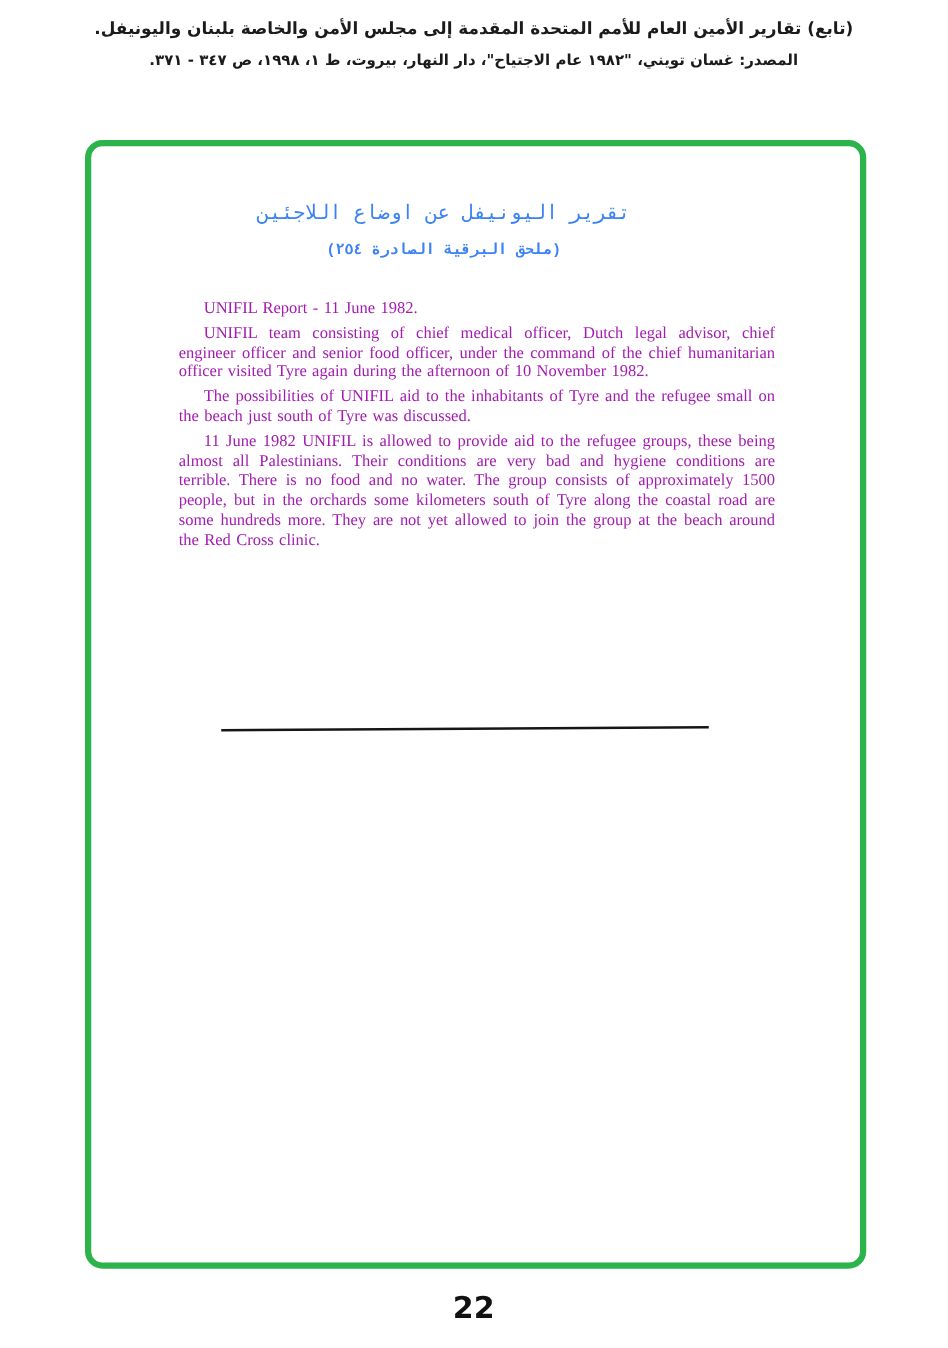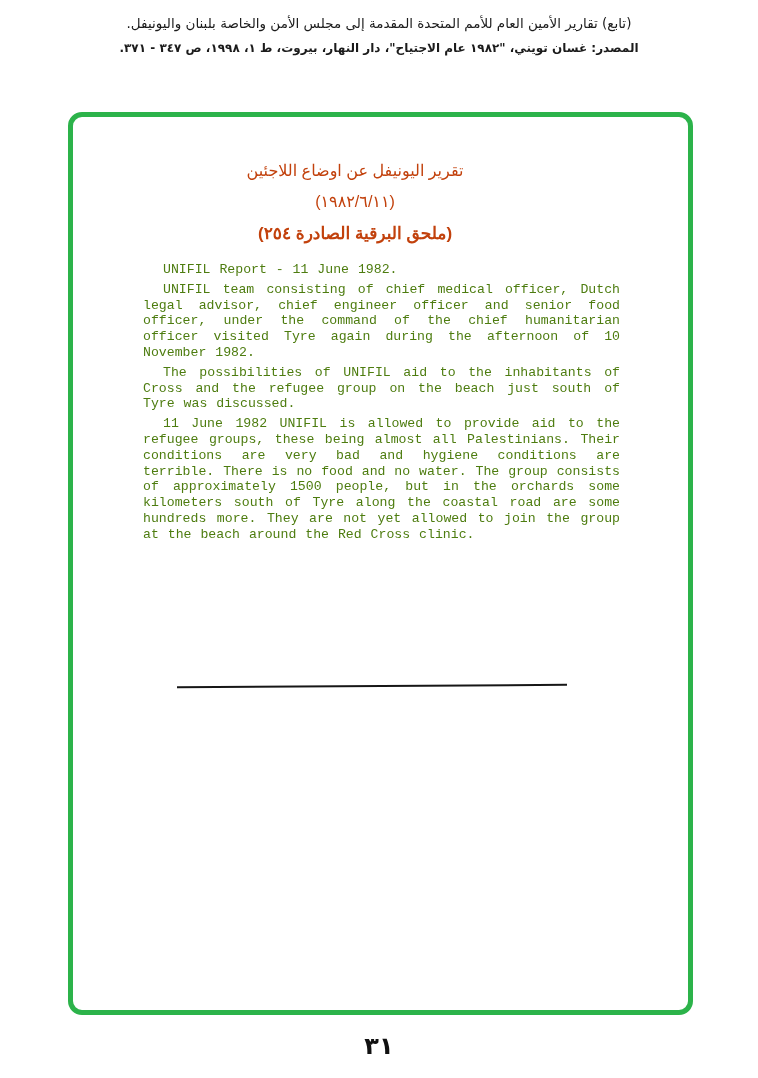--- a/index.html
+++ b/index.html
@@ -15,21 +15,21 @@
 
   
   .arabic-header {
     padding-top: 14px;
     text-align: center;
     font-family: "DejaVu Sans", sans-serif;
     direction: rtl;
   }
   .header-line-1 {
     font-size: 13.5px;
-    font-weight: normal;
+    font-weight: bold;
     line-height: 1.35;
   }
   .header-line-2 {
     font-size: 12px;
     font-weight: bold;
     margin-top: 9px;
     line-height: 1.3;
   }
 
   
@@ -44,34 +44,33 @@
     background: #ffffff;
     padding: 46px 68px 0 70px;
   }
 
   
   .title-block {
     direction: rtl;
     width: 320px;
     margin-left: 52px;   
     text-align: center;
-    font-family: Liberation Sans, sans-serif;
-    color: #c2410c;
+    font-family: Liberation Mono, monospace;
+    color: #3b82f6;
   }
   .title-line { font-size: 16px; line-height: 1.0; margin-bottom: 15px; }
-  .title-line.small { font-size: 17px; font-weight: bold; margin-top: 2px; margin-bottom: 0; }
+  .title-line.small { font-size: 12px; font-weight: bold; margin-top: 2px; margin-bottom: 0; }
 
   
   .report-body {
-    margin-top: 20px;
+    margin-top: 32px;
     font-size: 13.2px;
     line-height: 15.8px;
     text-align: justify;
-    color: #4d7c0f;
-    font-family: Liberation Mono, monospace;
+    color: #a21caf;
   }
   .report-body p {
     text-indent: 20px;
     margin-bottom: 4px;
     word-spacing: 1px;
   }
 
   
   .divider-rule {
     width: 390px;
@@ -101,30 +100,29 @@
 
   <header class="arabic-header">
     <div class="header-line-1" lang="ar" dir="rtl">(تابع) تقارير الأمين العام للأمم المتحدة المقدمة إلى مجلس الأمن والخاصة بلبنان واليونيفل.</div>
     <div class="header-line-2" lang="ar" dir="rtl">المصدر: غسان تويني، "١٩٨٢ عام الاجتياح"، دار النهار، بيروت، ط ١، ١٩٩٨، ص ٣٤٧ - ٣٧١.</div>
   </header>
 
   <section class="report-frame">
 
     <div class="title-block" lang="ar">
       <div class="title-line">تقرير اليونيفل عن اوضاع اللاجئين</div>
-      <div class="title-line">(١٩٨٢/٦/١١)</div>
       <div class="title-line small">(ملحق البرقية الصادرة ٢٥٤)</div>
     </div>
 
     <div class="report-body">
       <p>UNIFIL Report - 11 June 1982.</p>
       <p>UNIFIL team consisting of chief medical officer, Dutch legal advisor, chief engineer officer and senior food officer, under the command of the chief humanitarian officer visited Tyre again during the afternoon of 10 November 1982.</p>
-      <p>The possibilities of UNIFIL aid to the inhabitants of Cross and the refugee group on the beach just south of Tyre was discussed.</p>
+      <p>The possibilities of UNIFIL aid to the inhabitants of Tyre and the refugee small on the beach just south of Tyre was discussed.</p>
       <p>11 June 1982 UNIFIL is allowed to provide aid to the refugee groups, these being almost all Palestinians. Their conditions are very bad and hygiene conditions are terrible. There is no food and no water. The group consists of approximately 1500 people, but in the orchards some kilometers south of Tyre along the coastal road are some hundreds more. They are not yet allowed to join the group at the beach around the Red Cross clinic.</p>
     </div>
 
     <div class="divider-rule"></div>
 
   </section>
 
-  <div class="page-number" lang="ar">٣١</div>
+  <div class="page-number" lang="ar">22</div>
 
 </div>
 
 </body></html>

